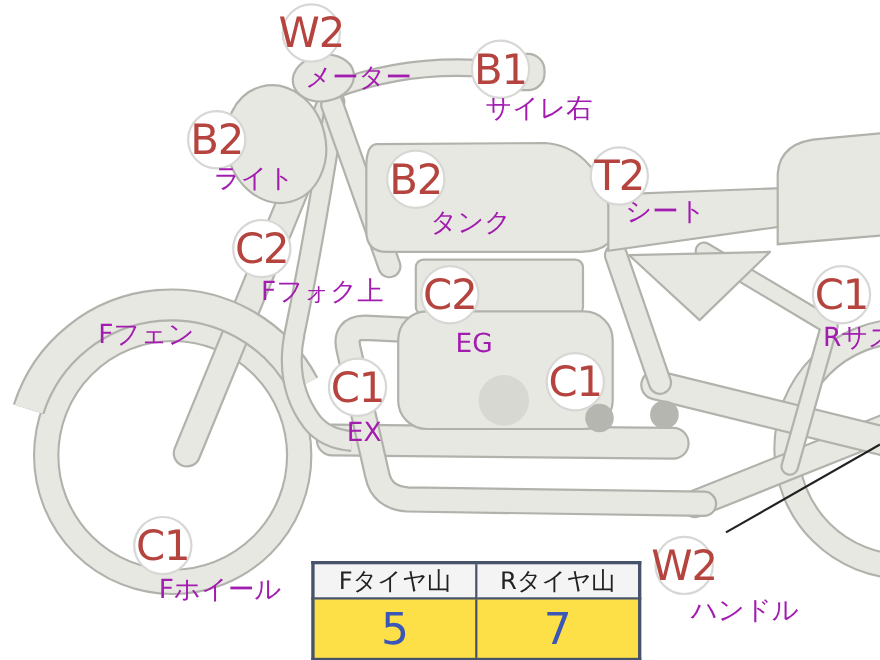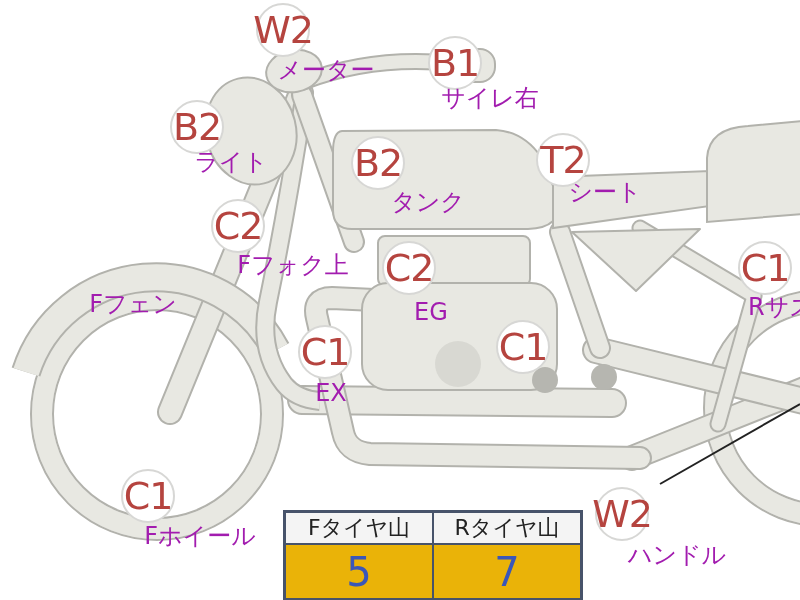--- a/index.html
+++ b/index.html
@@ -19,21 +19,21 @@
   .badge span{
     font-size:38px;line-height:1;color:#b5443f;letter-spacing:-1px;
     white-space:nowrap;
   }
   .part-label{
     position:absolute;transform:translateX(-50%);
     font-size:24px;color:#a21caf;white-space:nowrap;line-height:1.15;
   }
   #tire-table{
     position:absolute;left:283px;top:510px;width:300px;
-    border-collapse:collapse;background:#eab308;
+    border-collapse:collapse;background:#fde047;
     border:3px solid #47536a;table-layout:fixed;
   }
   #tire-table th{
     border:2px solid #47536a;background:#f4f4f4;color:#222;
     font-size:22px;font-weight:normal;height:29px;padding:0;text-align:center;
   }
   #tire-table td{
     border:2px solid #47536a;color:#3a57b8;font-size:40px;
     height:53px;padding:0;text-align:center;vertical-align:middle;
   }

